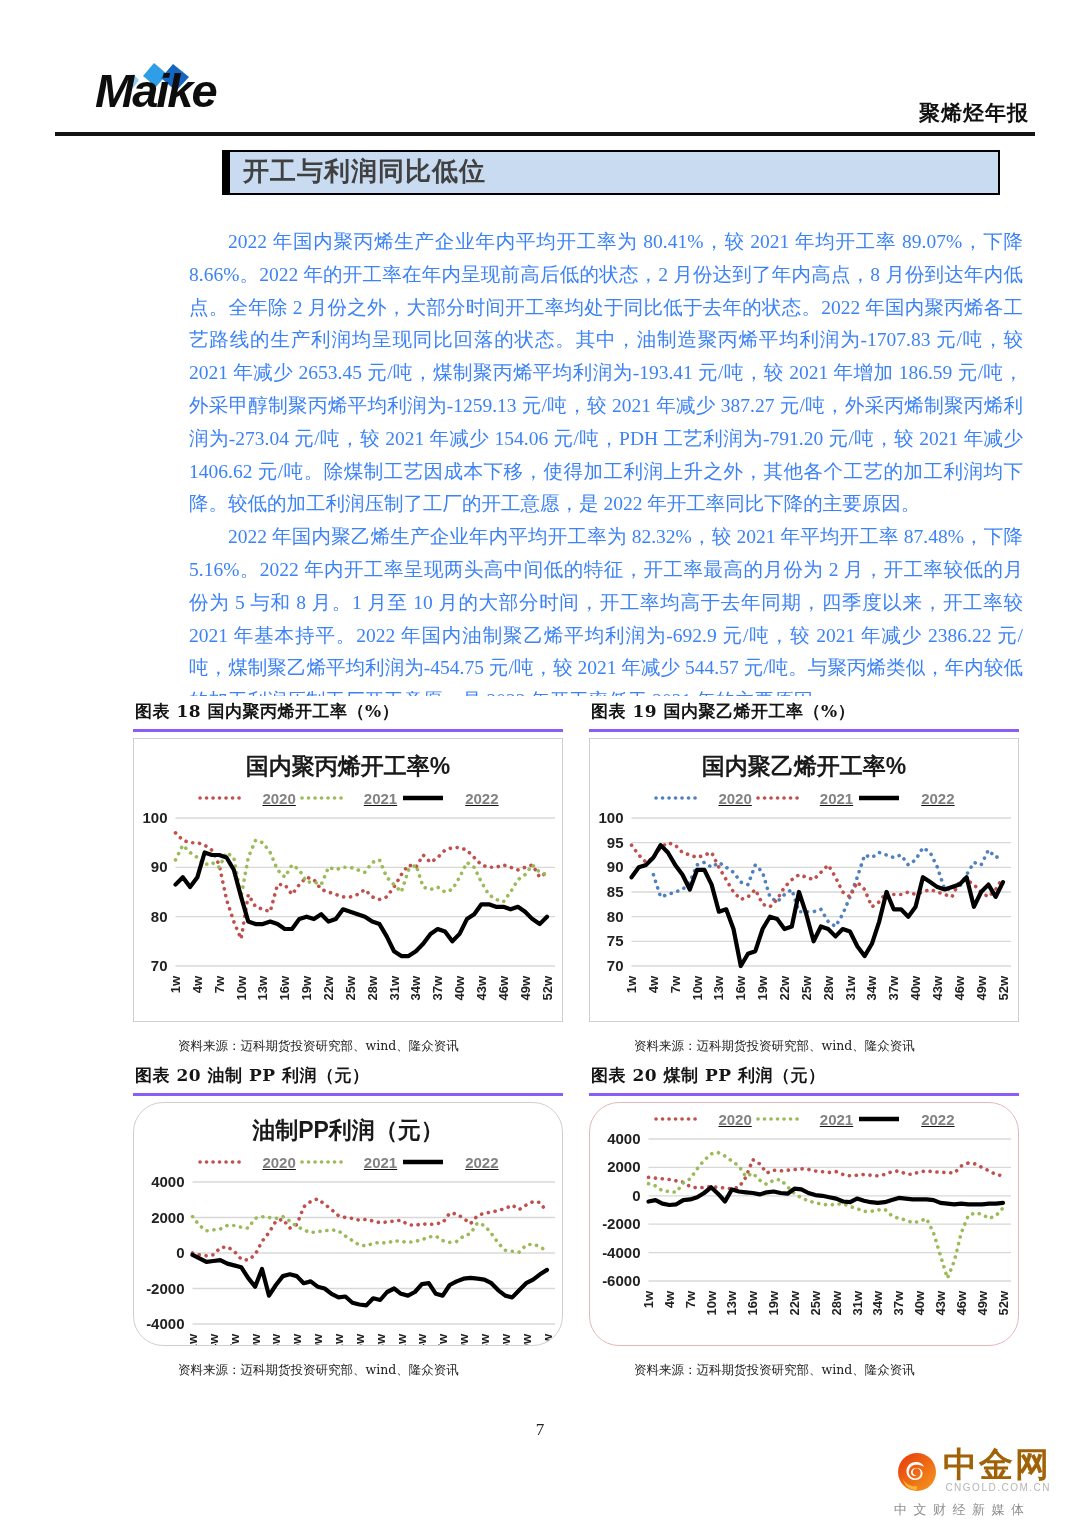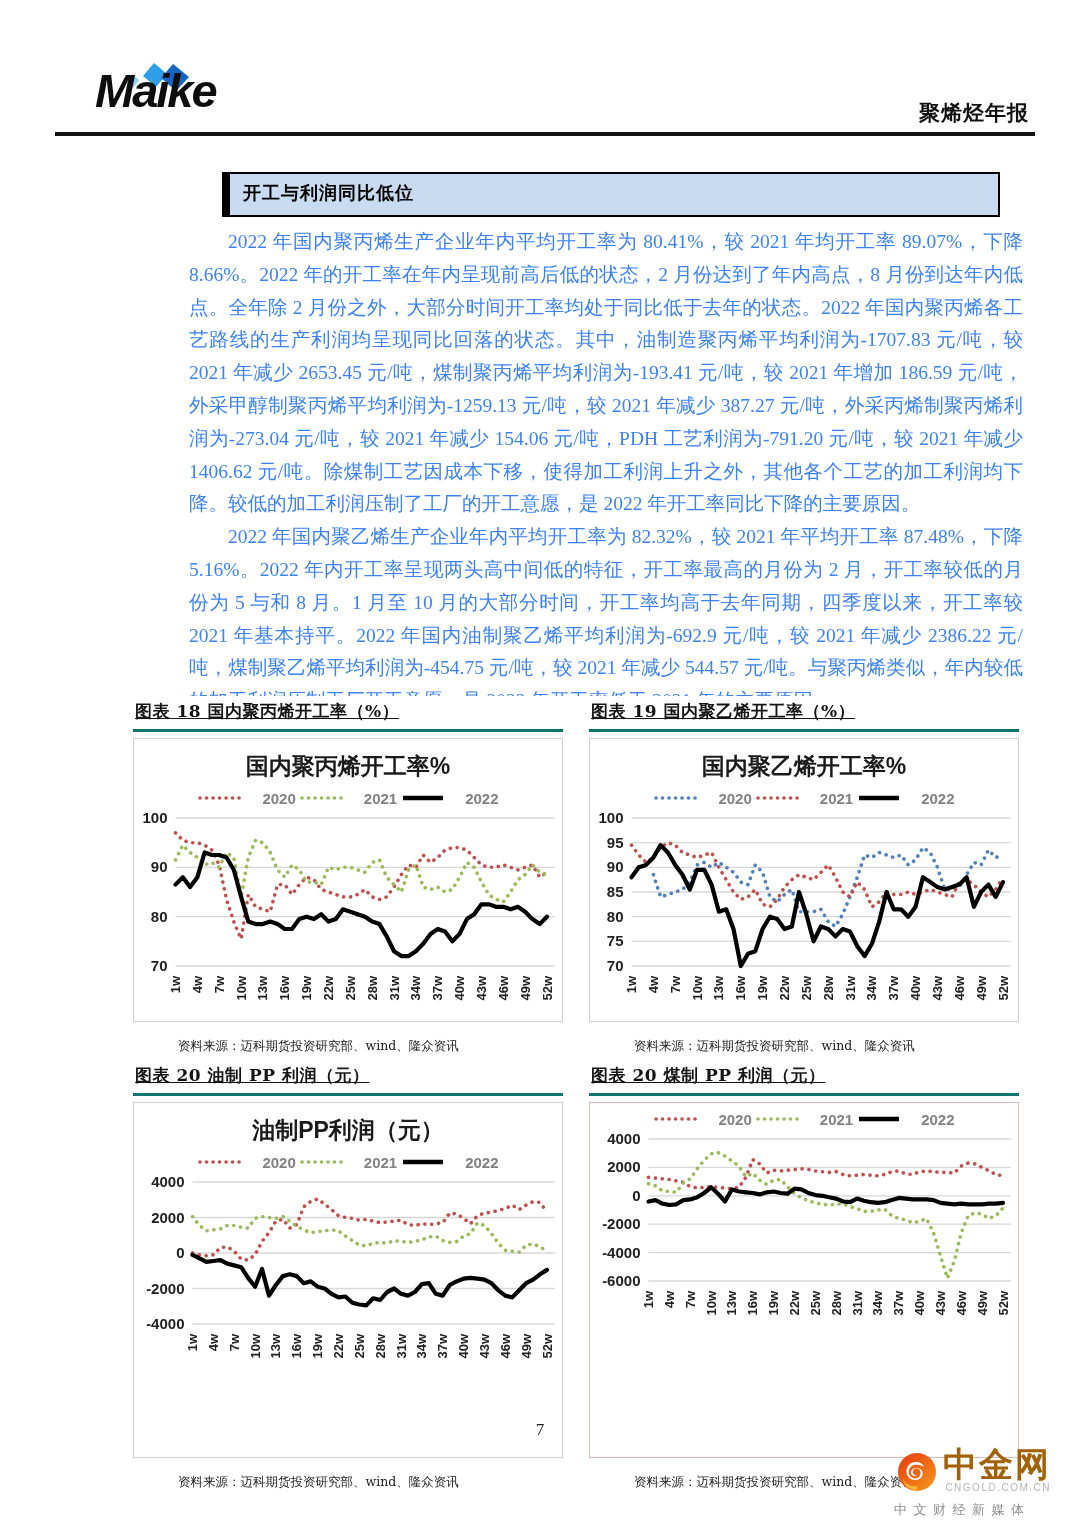--- a/index.html
+++ b/index.html
@@ -15,52 +15,52 @@
   .logo-text {
     position:absolute; left:0; bottom:16px; font-family:"Liberation Sans", sans-serif;
     font-style:italic; font-weight:bold; font-size:47px; line-height:1;
     letter-spacing:-2px; color:#0d0d0d;margin-left:40px;
   }
   .logo-diamonds { position:absolute; left:64px; top:-6px; }
   .report-title { position:absolute; right:51px; top:99px; font-size:21px; font-weight:bold; letter-spacing:1px; color:#111; }
 
   
   .section-heading {
-    position:absolute; left:222px; top:172px; width:778px; height:45px;
+    position:absolute; left:222px; top:150px; width:778px; height:45px;
     background:#c9dbf1; border:2.5px solid #000; border-left:8px solid #000;
-    font-family:"Liberation Sans", sans-serif; font-weight:bold; font-size:18px;
-    line-height:38px; padding-left:13px; letter-spacing:1px; color:#000000;
+    font-family:"Liberation Sans", sans-serif; font-weight:bold; font-size:26px;
+    line-height:38px; padding-left:13px; letter-spacing:1px; color:#404040;
   }
 
   
   .body-text {
     position:absolute; left:189px; top:226px; width:834px; height:470px;
     font-size:19.5px; line-height:32.8px; text-align:justify; overflow:hidden; color:#3b82f6;
   }
   .body-text p { text-indent:2em; }
 
   
   .figure { position:absolute; width:430px; }
   #fig-0 { left:133px; top:700px; }
   #fig-1 { left:589px; top:700px; }
   #fig-2 { left:133px; top:1064px; }
   #fig-3 { left:589px; top:1064px; }
   .figure-caption {
     font-weight:bold; font-size:17px; letter-spacing:0.5px; color:#151515;
-    padding:0 0 6px 2px; border-bottom:3px solid #0f766e; font-family:"DejaVu Serif", serif;text-decoration:underline;
+    padding:0 0 6px 2px; border-bottom:3px solid #8b5cf6; font-family:"DejaVu Serif", serif;
   }
   .chart-box { margin-top:6px; border:1.5px solid #cfcfcf; height:284px; background:#fff; overflow:hidden; }
-  .figure.short .chart-box { height:356px; }
+  .figure.short .chart-box { height:244px;border-radius:30px; }
   .figure.pink .chart-box { border-color:#e5b8b8; }
   .chart-title {
     text-align:center; margin-top:12px; font-family:"Liberation Sans", sans-serif;
     font-weight:bold; font-size:23px; color:#1a1a1a;
   }
   .chart-legend { display:flex; justify-content:center; align-items:center; gap:3px; margin-top:7px; height:18px; }
-  .legend-item { display:flex; align-items:center; gap:19px; }
+  .legend-item { display:flex; align-items:center; gap:19px;text-decoration:underline; }
   .legend-label { font-family:"Liberation Sans", sans-serif; font-weight:bold; font-size:15px; color:#828282; }
   .chart-plot { display:block; margin-top:3px; }
   .figure-source { margin-top:16px; padding-left:45px; font-size:12.5px; color:#1c1c1c; font-family:"DejaVu Serif", serif; }
 
   
   .page-number { position:absolute; left:0; right:0; top:1420px; text-align:center; font-size:17px; color:#222; }
   .cngold { position:absolute; right:6px; top:1447px; width:180px; }
   .cngold-row { display:flex; align-items:flex-start; }
   .cngold-icon { width:46px; height:46px; flex:none; margin-top:3px; }
   .cngold-texts { margin-left:3px; }

